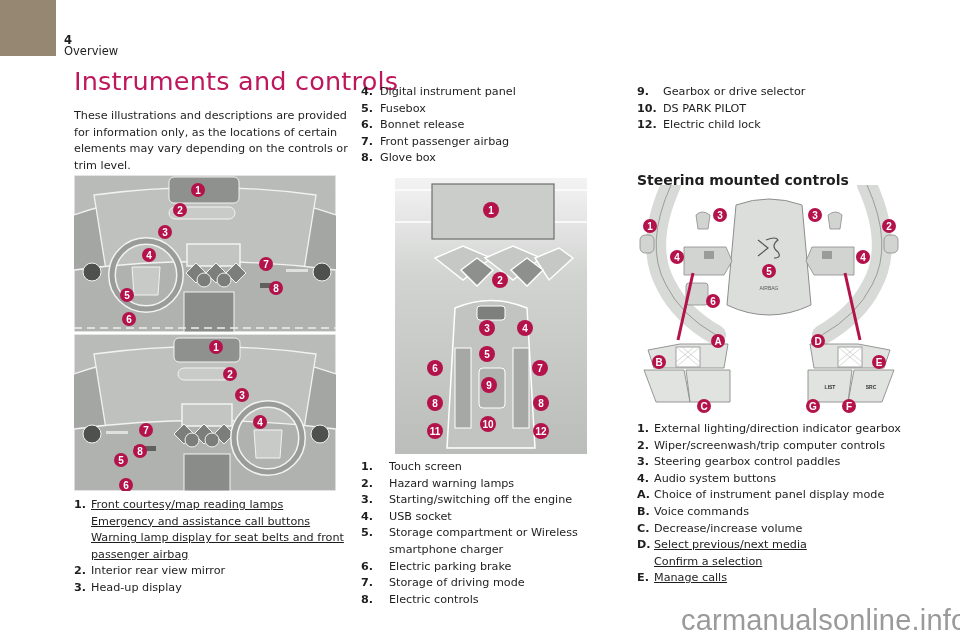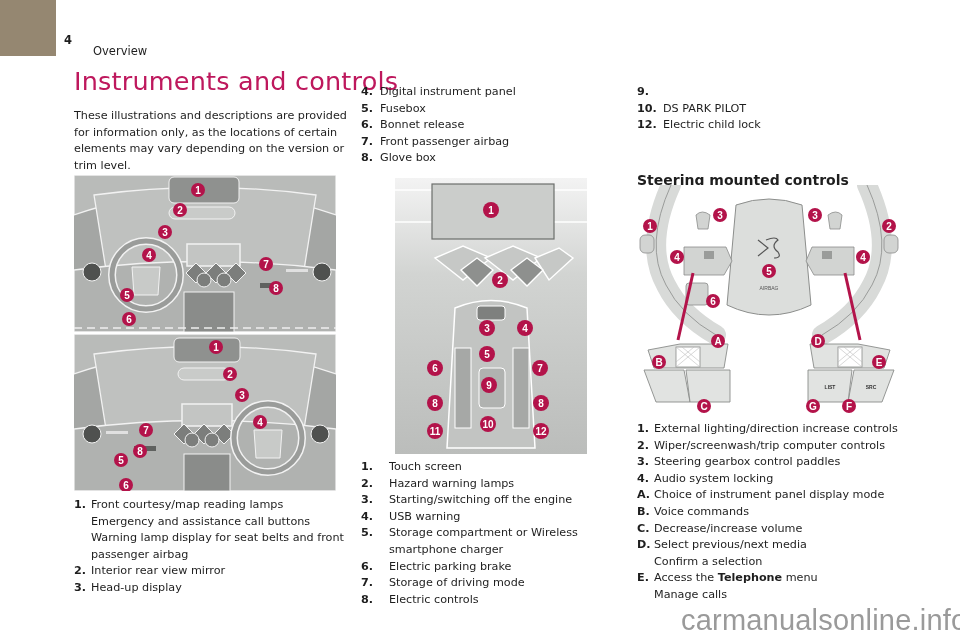--- a/index.html
+++ b/index.html
@@ -1,33 +1,33 @@
 <!DOCTYPE html>
 <html><head>
 <meta charset="utf-8">
 <style>
   * { box-sizing: border-box; margin: 0; padding: 0; }
   html, body { width: 960px; height: 640px; background: #ffffff; overflow: hidden; }
   body { position: relative; font-family: "DejaVu Sans", sans-serif; color: #1e1e1e; }
 
   .tab { position: absolute; left: 0; top: 0; width: 56px; height: 56px; background: #958771; }
   .page-num { position: absolute; left: 64px; top: 34px; font-size: 11.5px; font-weight: bold; line-height: 12px; }
-  .section { position: absolute; left: 64px; top: 45px; font-size: 11.5px; line-height: 13px; margin-left: 29px; }
+  .section { position: absolute; left: 64px; top: 45px; font-size: 11.5px; line-height: 13px; }
 
   .title { position: absolute; left: 74px; top: 66px; font-size: 25.5px; font-weight: normal; letter-spacing: 0.2px; color: #be185d; }
   .intro { position: absolute; left: 74px; top: 108px; width: 275px; font-size: 11.2px; line-height: 16.5px; }
 
   .ill { position: absolute; background: #a8aaa8; overflow: hidden; }
   .ill svg { display: block; }
 
   .list { position: absolute; font-size: 11.2px; line-height: 16.6px; list-style: none; }
   .list li { display: flex; }
   .list .n { font-weight: bold; flex: 0 0 auto; }
   .list .t { flex: 1 1 auto; }
-  .list .sub { display: block; }
+  .list .sub { display: block; text-decoration: underline; }
 
   .l1 { left: 74px; top: 497px; width: 275px; }
   .l1 .n { width: 17px; }
   .l2 { left: 361px; top: 84px; width: 220px; }
   .l2 .n { width: 19px; }
   .l3 { left: 361px; top: 459px; width: 230px; }
   .l3 .n { width: 28px; }
   .l4 { left: 637px; top: 84px; width: 240px; }
   .l4 .n { width: 26px; }
   .l5 { left: 637px; top: 421px; width: 290px; }
@@ -40,21 +40,21 @@
   .badge { font-family: "Liberation Sans", sans-serif; font-weight: bold; font-size: 10px; fill: #ffffff; text-anchor: middle; dominant-baseline: central; }
 </style>
 </head>
 <body>
 
 <div class="tab" style="background: rgb(149, 135, 113);"></div>
 <div class="page-num">4</div>
 <div class="section">Overview</div>
 
 <h1 class="title">Instruments and controls</h1>
-<p class="intro">These illustrations and descriptions are provided for information only, as the locations of certain elements may vary depending on the version or trim level.</p>
+<p class="intro">These illustrations and descriptions are provided for information only, as the locations of certain elements may vary depending on the controls or trim level.</p>
 
 <div class="ill" style="left:74px;top:175px;width:262px;height:157px;">
   <svg width="262" height="157" viewBox="0 0 262 157">
     <rect width="262" height="157" fill="#a4a6a4"></rect>
     <path d="M0 0 H262 V40 Q200 18 131 18 Q62 18 0 40Z" fill="#b9bbb9" stroke="#f2f2f2" stroke-width="1.3"></path>
     <path d="M20 20 Q131 5 242 20 L230 95 Q131 85 32 95Z" fill="#bfc1bf" stroke="#f2f2f2" stroke-width="1.3"></path>
     <rect x="95" y="2" width="70" height="26" rx="5" fill="#8f918f" stroke="#f2f2f2"></rect>
     <rect x="95" y="32" width="66" height="12" rx="6" fill="#c9cbc9" stroke="#f2f2f2"></rect>
     <path d="M0 95 Q131 78 262 95 V157 H0Z" fill="#b0b2b0" stroke="#f2f2f2" stroke-width="1.3"></path>
     <rect x="113" y="69" width="53" height="22" fill="#c3c5c3" stroke="#f2f2f2" stroke-width="1.5"></rect>
@@ -248,21 +248,21 @@
   <li>
       <span class="n">2.</span>
       <span class="t">Hazard warning lamps</span>
     </li>
   <li>
       <span class="n">3.</span>
       <span class="t">Starting/switching off the engine</span>
     </li>
   <li>
       <span class="n">4.</span>
-      <span class="t">USB warning</span>
+      <span class="t">USB socket</span>
     </li>
   <li>
       <span class="n">5.</span>
       <span class="t">Storage compartment or Wireless smartphone charger</span>
     </li>
   <li>
       <span class="n">6.</span>
       <span class="t">Electric parking brake</span>
     </li>
   <li>
@@ -271,20 +271,21 @@
     </li>
   <li>
       <span class="n">8.</span>
       <span class="t">Electric controls</span>
     </li>
 </ul>
 
 <ul class="list l4">
   <li>
       <span class="n">9.</span>
+      <span class="t">Gearbox or drive selector</span>
     </li>
   <li>
       <span class="n">10.</span>
       <span class="t">DS PARK PILOT</span>
     </li>
   <li>
       <span class="n">12.</span>
       <span class="t">Electric child lock</span>
     </li>
 </ul>
@@ -364,33 +365,33 @@
         <text class="badge" x="213" y="221">F</text>
       <circle cx="177" cy="221" r="7" fill="#b3134a"></circle>
         <text class="badge" x="177" y="221">G</text>
     </g>
   </svg>
 </div>
 
 <ul class="list l5">
   <li>
       <span class="n">1.</span>
-      <span class="t">External lighting/direction increase controls</span>
+      <span class="t">External lighting/direction indicator gearbox</span>
     </li>
   <li>
       <span class="n">2.</span>
       <span class="t">Wiper/screenwash/trip computer controls</span>
     </li>
   <li>
       <span class="n">3.</span>
       <span class="t">Steering gearbox control paddles</span>
     </li>
   <li>
       <span class="n">4.</span>
-      <span class="t">Audio system locking</span>
+      <span class="t">Audio system buttons</span>
     </li>
   <li>
       <span class="n">A.</span>
       <span class="t">Choice of instrument panel display mode</span>
     </li>
   <li>
       <span class="n">B.</span>
       <span class="t">Voice commands</span>
     </li>
   <li>
@@ -400,19 +401,18 @@
   <li>
       <span class="n">D.</span>
       <span class="t">
         <span class="sub">Select previous/next media</span>
         <span class="sub">Confirm a selection</span>
       </span>
     </li>
   <li>
       <span class="n">E.</span>
       <span class="t">
-        <span class="sub"><span>Access the </span><b>Telephone</b><span> menu</span></span>
         <span class="sub">Manage calls</span>
       </span>
     </li>
 </ul>
 
 <div class="watermark">carmanualsonline.info</div>
 
 </body></html>

